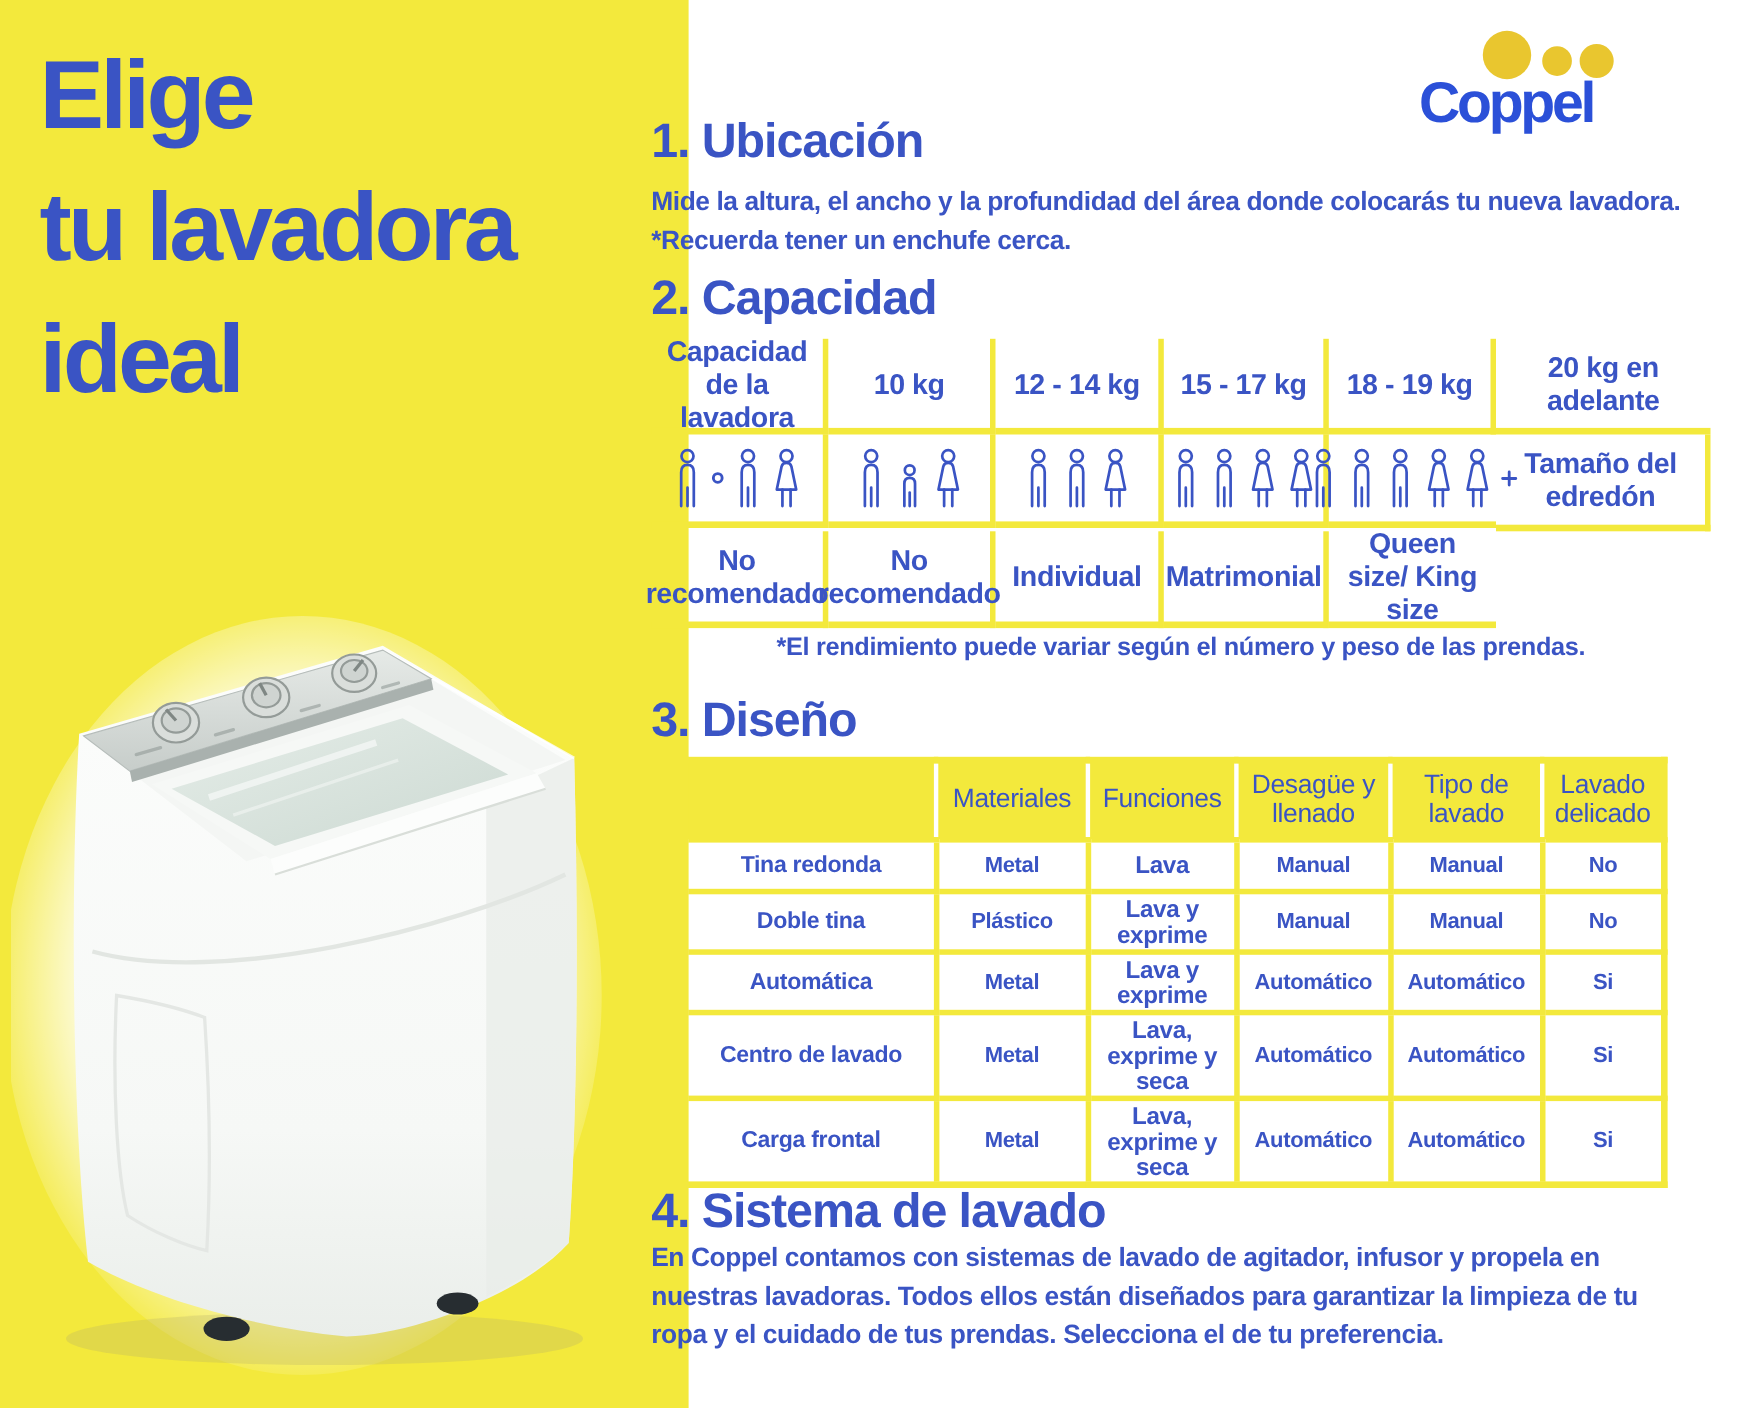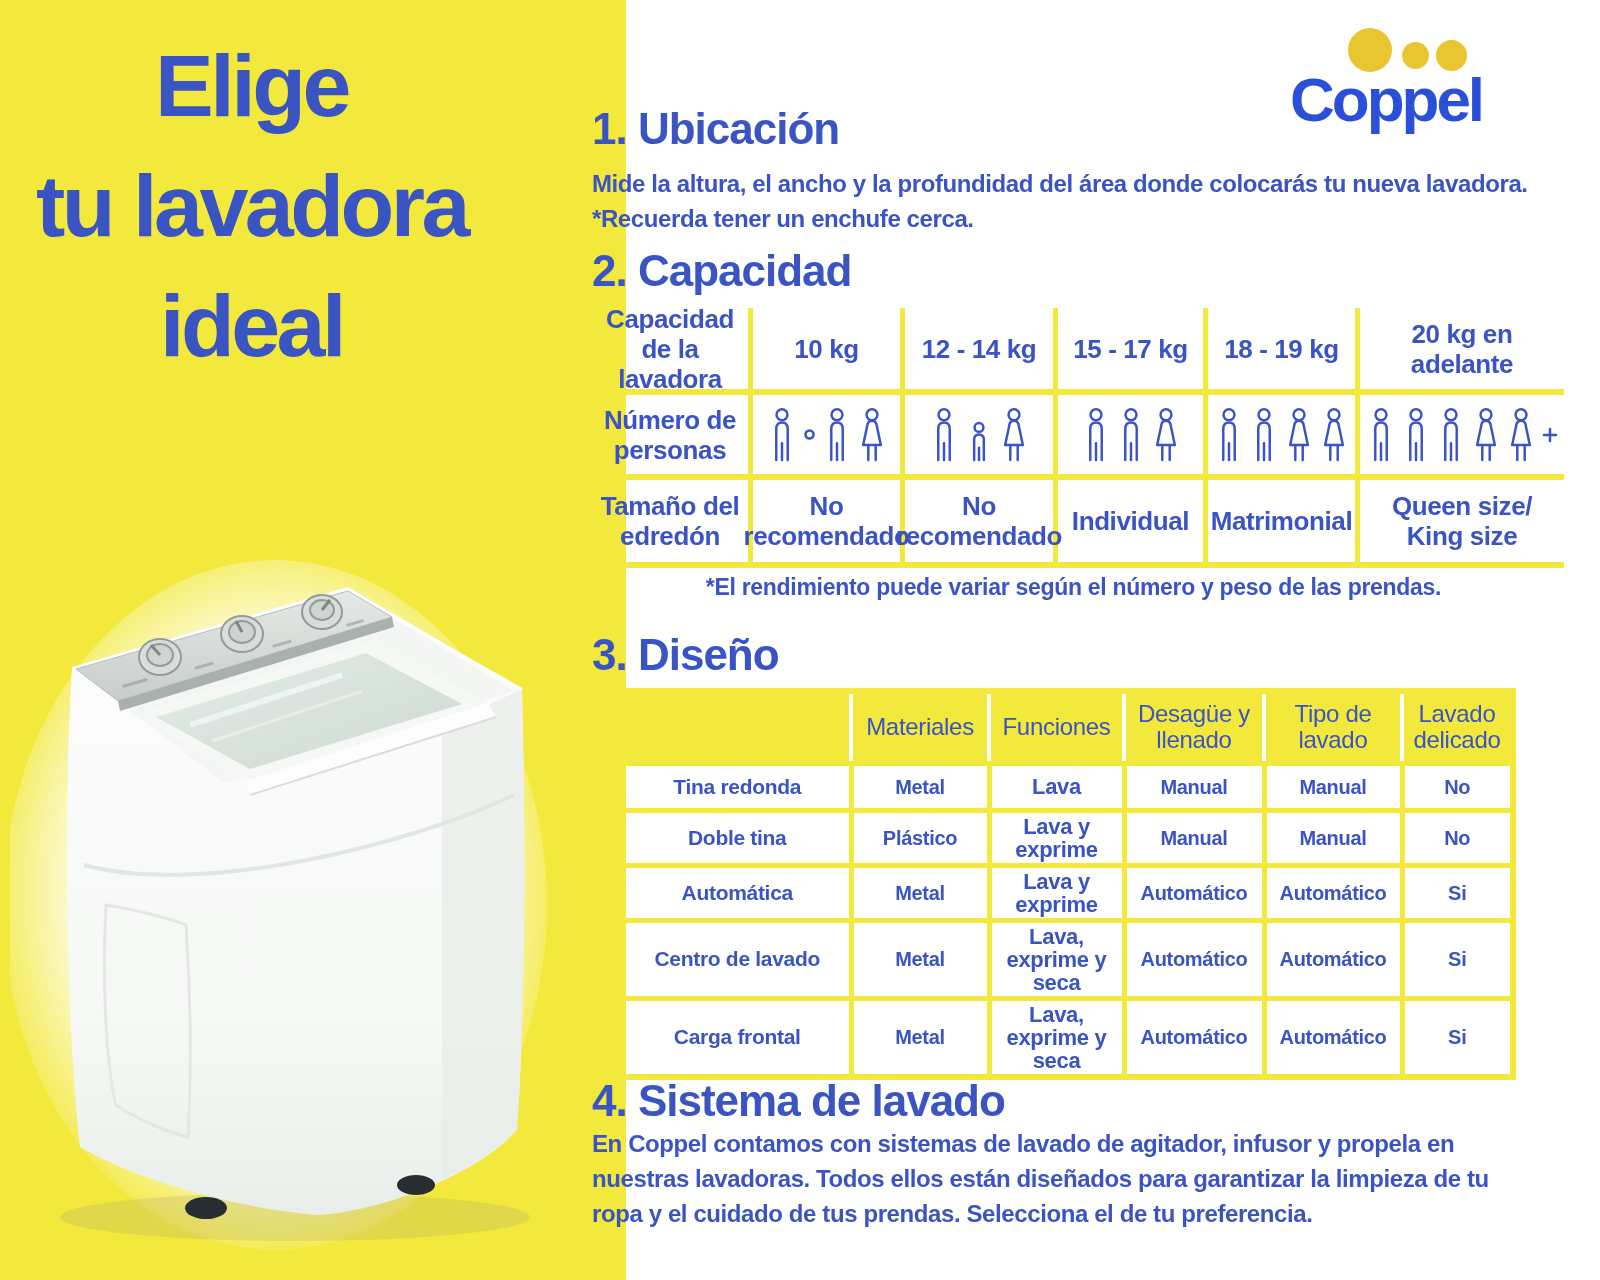--- a/index.html
+++ b/index.html
@@ -7,37 +7,37 @@
     --blue:#3a54c4;
     --logo-blue:#2b50d8;
     --gold:#e9c62f;
   }
   *{margin:0;padding:0;box-sizing:border-box;}
   html,body{background:#ffffff;}
   body{font-family:"Liberation Sans",sans-serif;color:var(--blue);}
   #canvas{position:relative;width:1600px;height:1280px;background:#ffffff;overflow:hidden;}
 
   
-  .left-panel{position:absolute;left:0;top:0;width:626px;height:1280px;background:var(--yellow);text-align:center;}
+  .left-panel{position:absolute;left:0;top:0;width:626px;height:1280px;background:var(--yellow);}
   .poster-title{position:absolute;left:36px;top:26px;font-size:88px;line-height:120px;
     font-weight:bold;letter-spacing:-3.5px;color:var(--blue);}
   .machine-wrap{position:absolute;left:10px;top:545px;width:545px;height:715px;}
 
   
   .section-title{position:absolute;left:592px;font-size:44px;font-weight:bold;letter-spacing:-1px;color:var(--blue);}
   .body-text{position:absolute;left:592px;width:950px;font-size:24px;font-weight:bold;
     letter-spacing:-0.4px;line-height:35px;color:var(--blue);}
 
   
   .logo{position:absolute;left:1290px;top:26px;width:240px;height:120px;}
   .logo .dot{position:absolute;border-radius:50%;background:var(--gold);}
   .dot-big{left:58px;top:2px;width:44px;height:44px;}
   .dot-mid{left:112px;top:16px;width:27px;height:27px;}
   .dot-small{left:146px;top:14px;width:31px;height:31px;}
-  .logo-word{position:absolute;left:0px;top:38px;font-size:62px;font-weight:bold;
+  .logo-word{position:absolute;left:0px;top:38px;font-size:52px;font-weight:bold;
     letter-spacing:-3px;color:var(--logo-blue);}
 
   
   .cap{position:absolute;left:592px;top:308px;width:963px;display:grid;
     grid-template-columns:161px 152px 153px 150px 152px 1fr;}
   .cap .c{display:flex;align-items:center;justify-content:center;text-align:center;
     font-size:26px;font-weight:bold;line-height:30px;letter-spacing:-0.4px;
     border-right:5px solid var(--yellow);border-bottom:6px solid var(--yellow);padding:2px 6px;}
   .cap .c.last{border-right:none;}
   .cap .r1{height:87px;}
@@ -193,21 +193,20 @@
 
   <div class="cap">
 
     <div class="c r1">Capacidad de la lavadora</div>
     <div class="c r1">10 kg</div>
     <div class="c r1">12 - 14 kg</div>
     <div class="c r1">15 - 17 kg</div>
     <div class="c r1">18 - 19 kg</div>
     <div class="c r1 last">20 kg en adelante</div>
 
-    <div class="c r2">Número de personas</div>
     <div class="c r2 icons">
         <svg class="pic pic-male">
           <use href="#p-male"></use>
         </svg>
         <svg class="pic pic-dot">
           <use href="#p-dot"></use>
         </svg>
         <svg class="pic pic-male">
           <use href="#p-male"></use>
         </svg>

